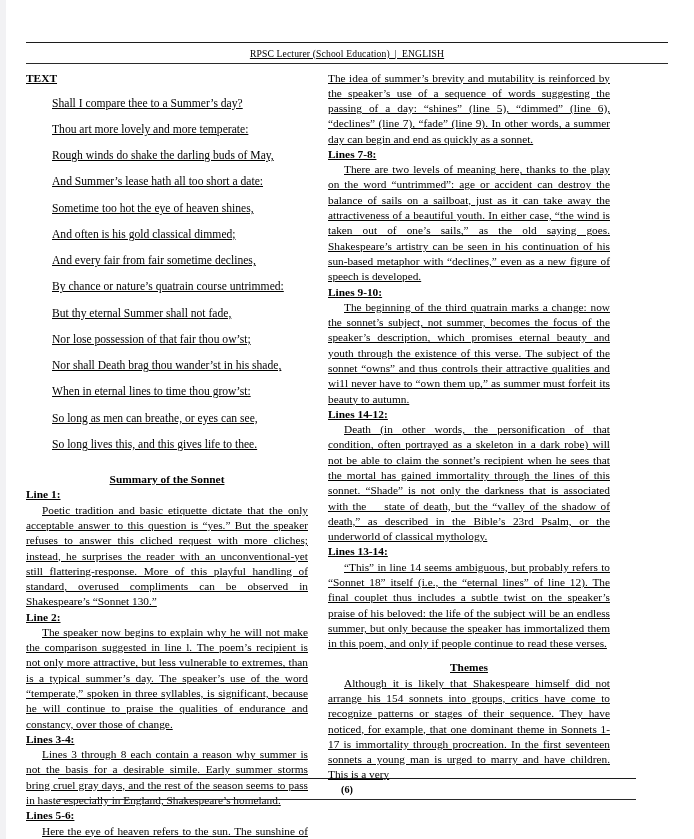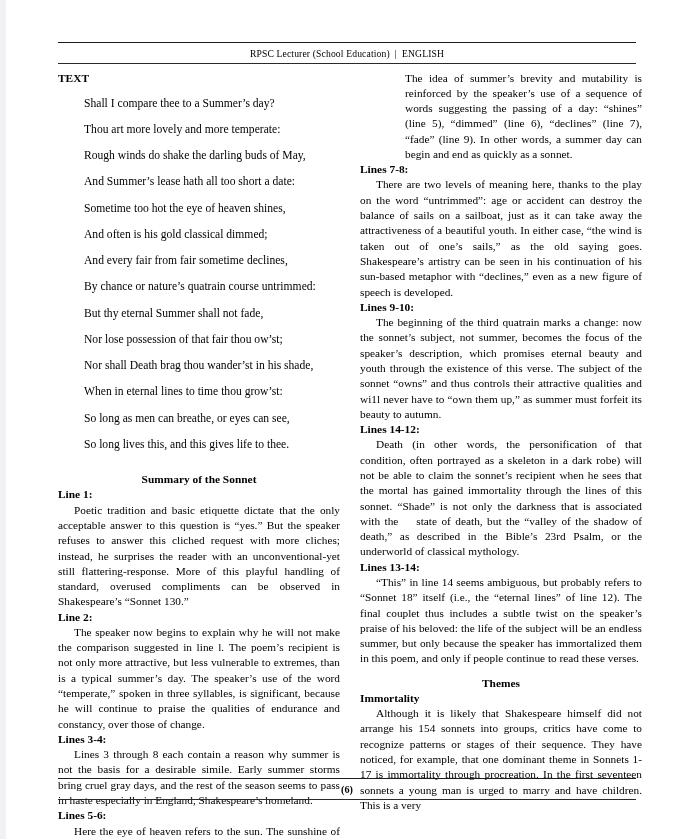--- a/index.html
+++ b/index.html
@@ -23,21 +23,22 @@
     height: 839px;
     background: #f2f2f4;
   }
   .page {
     position: absolute;
     left: 0;
     top: 0;
     width: 694px;
     height: 827px;
     box-sizing: border-box;
-    padding: 0 58px;
+    padding: 0 26px;
+    text-decoration: underline;
   }
 
   
   .header-block {
     padding-top: 42px;
   }
   .rule-thick {
     height: 0;
     border-top: 1.6px solid #1c1c1c;
     width: 100%;
@@ -162,37 +163,36 @@
       <div class="sec-head">Lines 3-4:</div>
       <div class="para">Lines 3 through 8 each contain a reason why summer is not the basis for a desirable simile. Early summer storms bring cruel gray days, and the rest of the season seems to pass in haste especially in England, Shakespeare’s homeland.</div>
 
       <div class="sec-head">Lines 5-6:</div>
       <div class="para">Here the eye of heaven refers to the sun. The sunshine of summer days is greatly variable and unpredictable. Sometimes it comes on too strongly, and other days it (or “he,” as Shakespeare prefers) is obscured by clouds. The beauty of the sun’s face is thus not to be enjoyed every day, as is the attractiveness of the person addressed in the sonnet.</div>
 
     </div>
 
     <div class="col">
 
-      <div class="para" style="text-indent:0;margin-left:45px;">The idea of summer’s brevity and mutability is reinforced by the speaker’s use of a sequence of words suggesting the passing of a day: “shines” (line 5), “dimmed” (line 6), “declines” (line 7), “fade” (line 9). In other words, a summer day can begin and end as quickly as a sonnet.</div>
+      <div class="para" style="text-indent:0;">The idea of summer’s brevity and mutability is reinforced by the speaker’s use of a sequence of words suggesting the passing of a day: “shines” (line 5), “dimmed” (line 6), “declines” (line 7), “fade” (line 9). In other words, a summer day can begin and end as quickly as a sonnet.</div>
 
       <div class="sec-head">Lines 7-8:</div>
       <div class="para">There are two levels of meaning here, thanks to the play on the word “untrimmed”: age or accident can destroy the balance of sails on a sailboat, just as it can take away the attractiveness of a beautiful youth. In either case, “the wind is taken out of one’s sails,” as the old saying goes. Shakespeare’s artistry can be seen in his continuation of his sun-based metaphor with “declines,” even as a new figure of speech is developed.</div>
 
       <div class="sec-head">Lines 9-10:</div>
       <div class="para">The beginning of the third quatrain marks a change: now the sonnet’s subject, not summer, becomes the focus of the speaker’s description, which promises eternal beauty and youth through the existence of this verse. The subject of the sonnet “owns” and thus controls their attractive qualities and wi1l never have to “own them up,” as summer must forfeit its beauty to autumn.</div>
 
       <div class="sec-head">Lines 14-12:</div>
       <div class="para">Death (in other words, the personification of that condition, often portrayed as a skeleton in a dark robe) will not be able to claim the sonnet’s recipient when he sees that the mortal has gained immortality through the lines of this sonnet. “Shade” is not only the darkness that is associated with the &nbsp;&nbsp; state of death, but the “valley of the shadow of death,” as described in the Bible’s 23rd Psalm, or the underworld of classical mythology.</div>
 
       <div class="sec-head">Lines 13-14:</div>
       <div class="para">“This” in line 14 seems ambiguous, but probably refers to “Sonnet 18” itself (i.e., the “eternal lines” of line 12). The final couplet thus includes a subtle twist on the speaker’s praise of his beloved: the life of the subject will be an endless summer, but only because the speaker has immortalized them in this poem, and only if people continue to read these verses.</div>
 
       <div class="gap-head"></div>
       <div class="sec-head-center">Themes</div>
-      <div class="sec-head">Immortality</div>
       <div class="para">Although it is likely that Shakespeare himself did not arrange his 154 sonnets into groups, critics have come to recognize patterns or stages of their sequence. They have noticed, for example, that one dominant theme in Sonnets 1-17 is immortality through procreation. In the first seventeen sonnets a young man is urged to marry and have children. This is a very</div>
 
     </div>
 
   </div>
 
   <div class="footer-block">
     <div class="rule-thick"></div>
     <div class="footer-num">(6)</div>
     <div class="rule-thin"></div>

